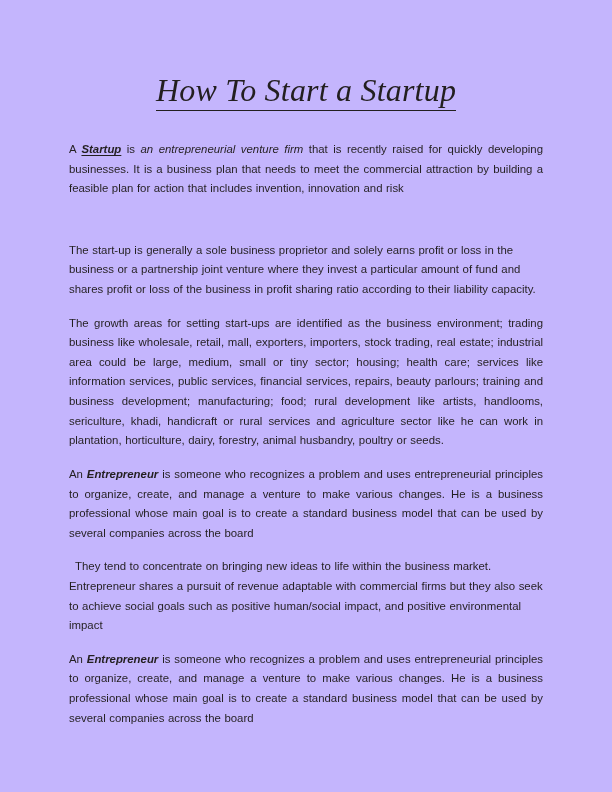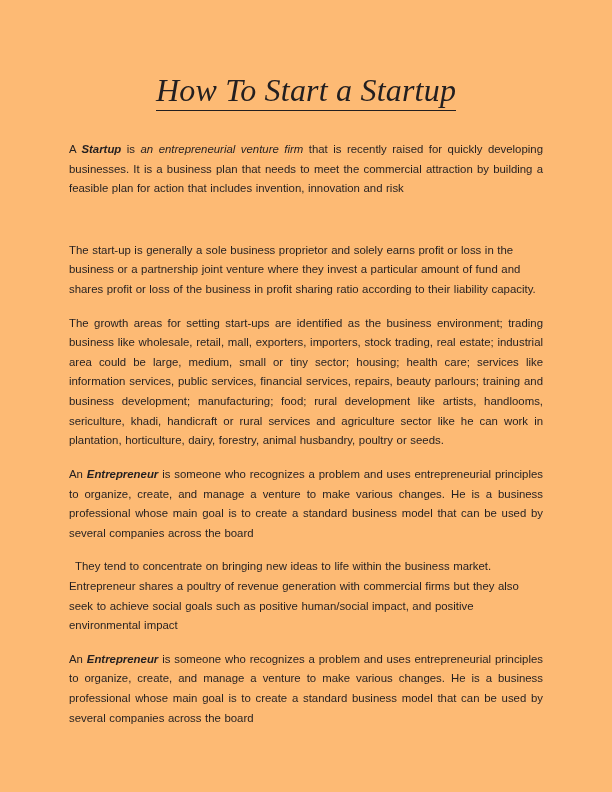--- a/index.html
+++ b/index.html
@@ -13,21 +13,21 @@
     overflow: hidden;
     font-family: "Liberation Sans", sans-serif;
     color: #231f20;
     -webkit-font-smoothing: antialiased;
   }
 
   .page {
     position: relative;
     width: 612px;
     height: 792px;
-    background: #fdba74;
+    background: #c4b5fd;
     box-sizing: border-box;
   }
 
   .content {
     position: absolute;
     left: 69px;
     top: 0;
     width: 474px;
   }
 
@@ -68,20 +68,21 @@
   }
 
   .gap-title { height: 29px; }
   .gap-p     { height: 14px; }
 
   b, .b { font-weight: 700; font-style: italic; }
   i, .i { font-style: italic; margin-top: 8px; }
   .bui {
     font-weight: 700;
     font-style: italic;
+    text-decoration: underline;
     text-underline-offset: 1.5px;
   }
 </style>
 </head>
 <body>
 
 <div class="page">
   <div class="content">
 
     <h1 class="doc-title"><span class="title-inner">How To Start a Startup</span></h1>
@@ -92,19 +93,19 @@
         <p class="para justify"><span>A </span><span class="bui">Startup</span><span> is </span><span class="i">an entrepreneurial venture firm</span><span> that is recently raised for quickly developing businesses. It is a business plan that needs to meet the commercial attraction by building a feasible plan for action that includes invention, innovation and risk</span></p>
         <div class="gap-p"></div>
         <div class="gap-p"></div>
         <div class="gap-p"></div>
         <p class="para"><span>The start-up is generally a sole business proprietor and solely earns profit or loss in the business or a partnership joint venture where they invest a particular amount of fund and shares profit or loss of the business in profit sharing ratio according to their liability capacity.</span></p>
         <div class="gap-p"></div>
         <p class="para justify"><span>The growth areas for setting start-ups are identified as the business environment; trading business like wholesale, retail, mall, exporters, importers, stock trading, real estate; industrial area could be large, medium, small or tiny sector; housing; health care; services like information services, public services, financial services, repairs, beauty parlours; training and business development; manufacturing; food; rural development like artists, handlooms, sericulture, khadi, handicraft or rural services and agriculture sector like he can work in plantation, horticulture, dairy, forestry, animal husbandry, poultry or seeds.</span></p>
         <div class="gap-p"></div>
         <p class="para justify"><span>An </span><span class="b">Entrepreneur</span><span> is someone who recognizes a problem and uses entrepreneurial principles to organize, create, and manage a venture to make various changes. He is a business professional whose main goal is to create a standard business model that can be used by several companies across the board</span></p>
         <div class="gap-p"></div>
-        <p class="para indent"><span>They tend to concentrate on bringing new ideas to life within the business market.  Entrepreneur shares a poultry of revenue generation with commercial firms but they also seek to achieve social goals such as positive human/social impact, and positive environmental impact</span></p>
+        <p class="para indent"><span>They tend to concentrate on bringing new ideas to life within the business market.  Entrepreneur shares a pursuit of revenue adaptable with commercial firms but they also seek to achieve social goals such as positive human/social impact, and positive environmental impact</span></p>
         <div class="gap-p"></div>
         <p class="para justify"><span>An </span><span class="b">Entrepreneur</span><span> is someone who recognizes a problem and uses entrepreneurial principles to organize, create, and manage a venture to make various changes. He is a business professional whose main goal is to create a standard business model that can be used by several companies across the board</span></p>
       </div>
 
   </div>
 </div>
 
 </body></html>

